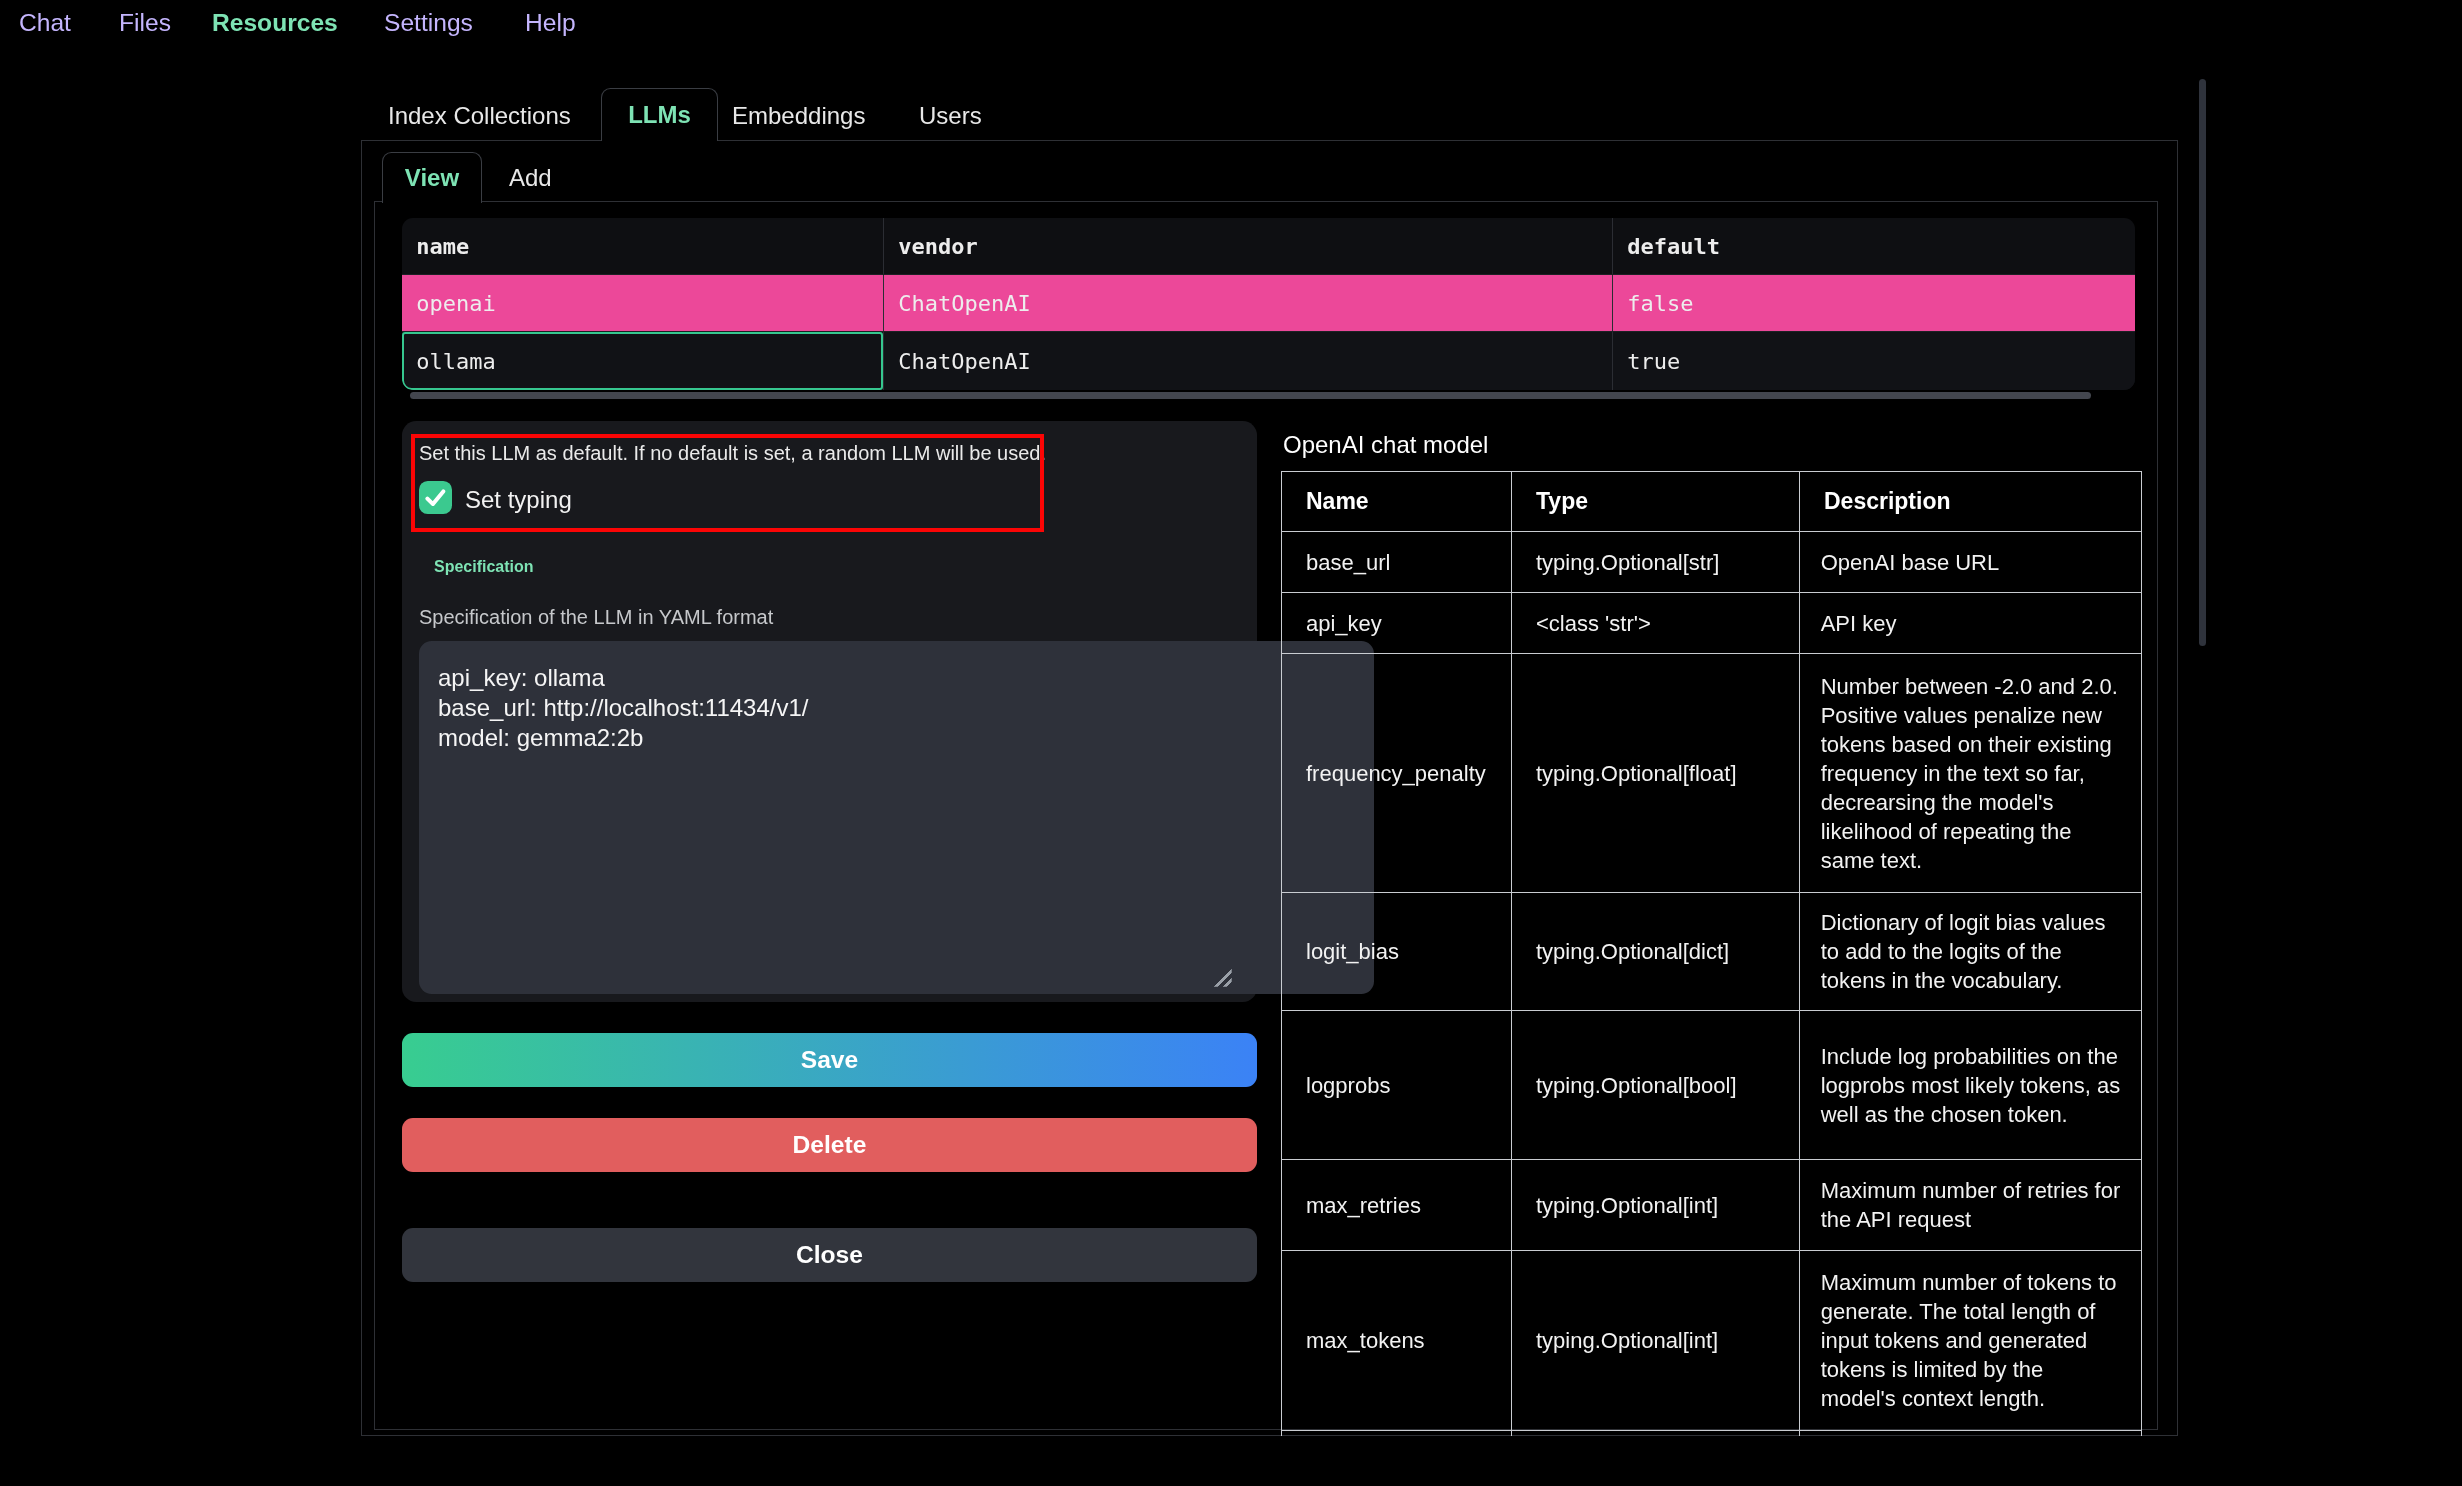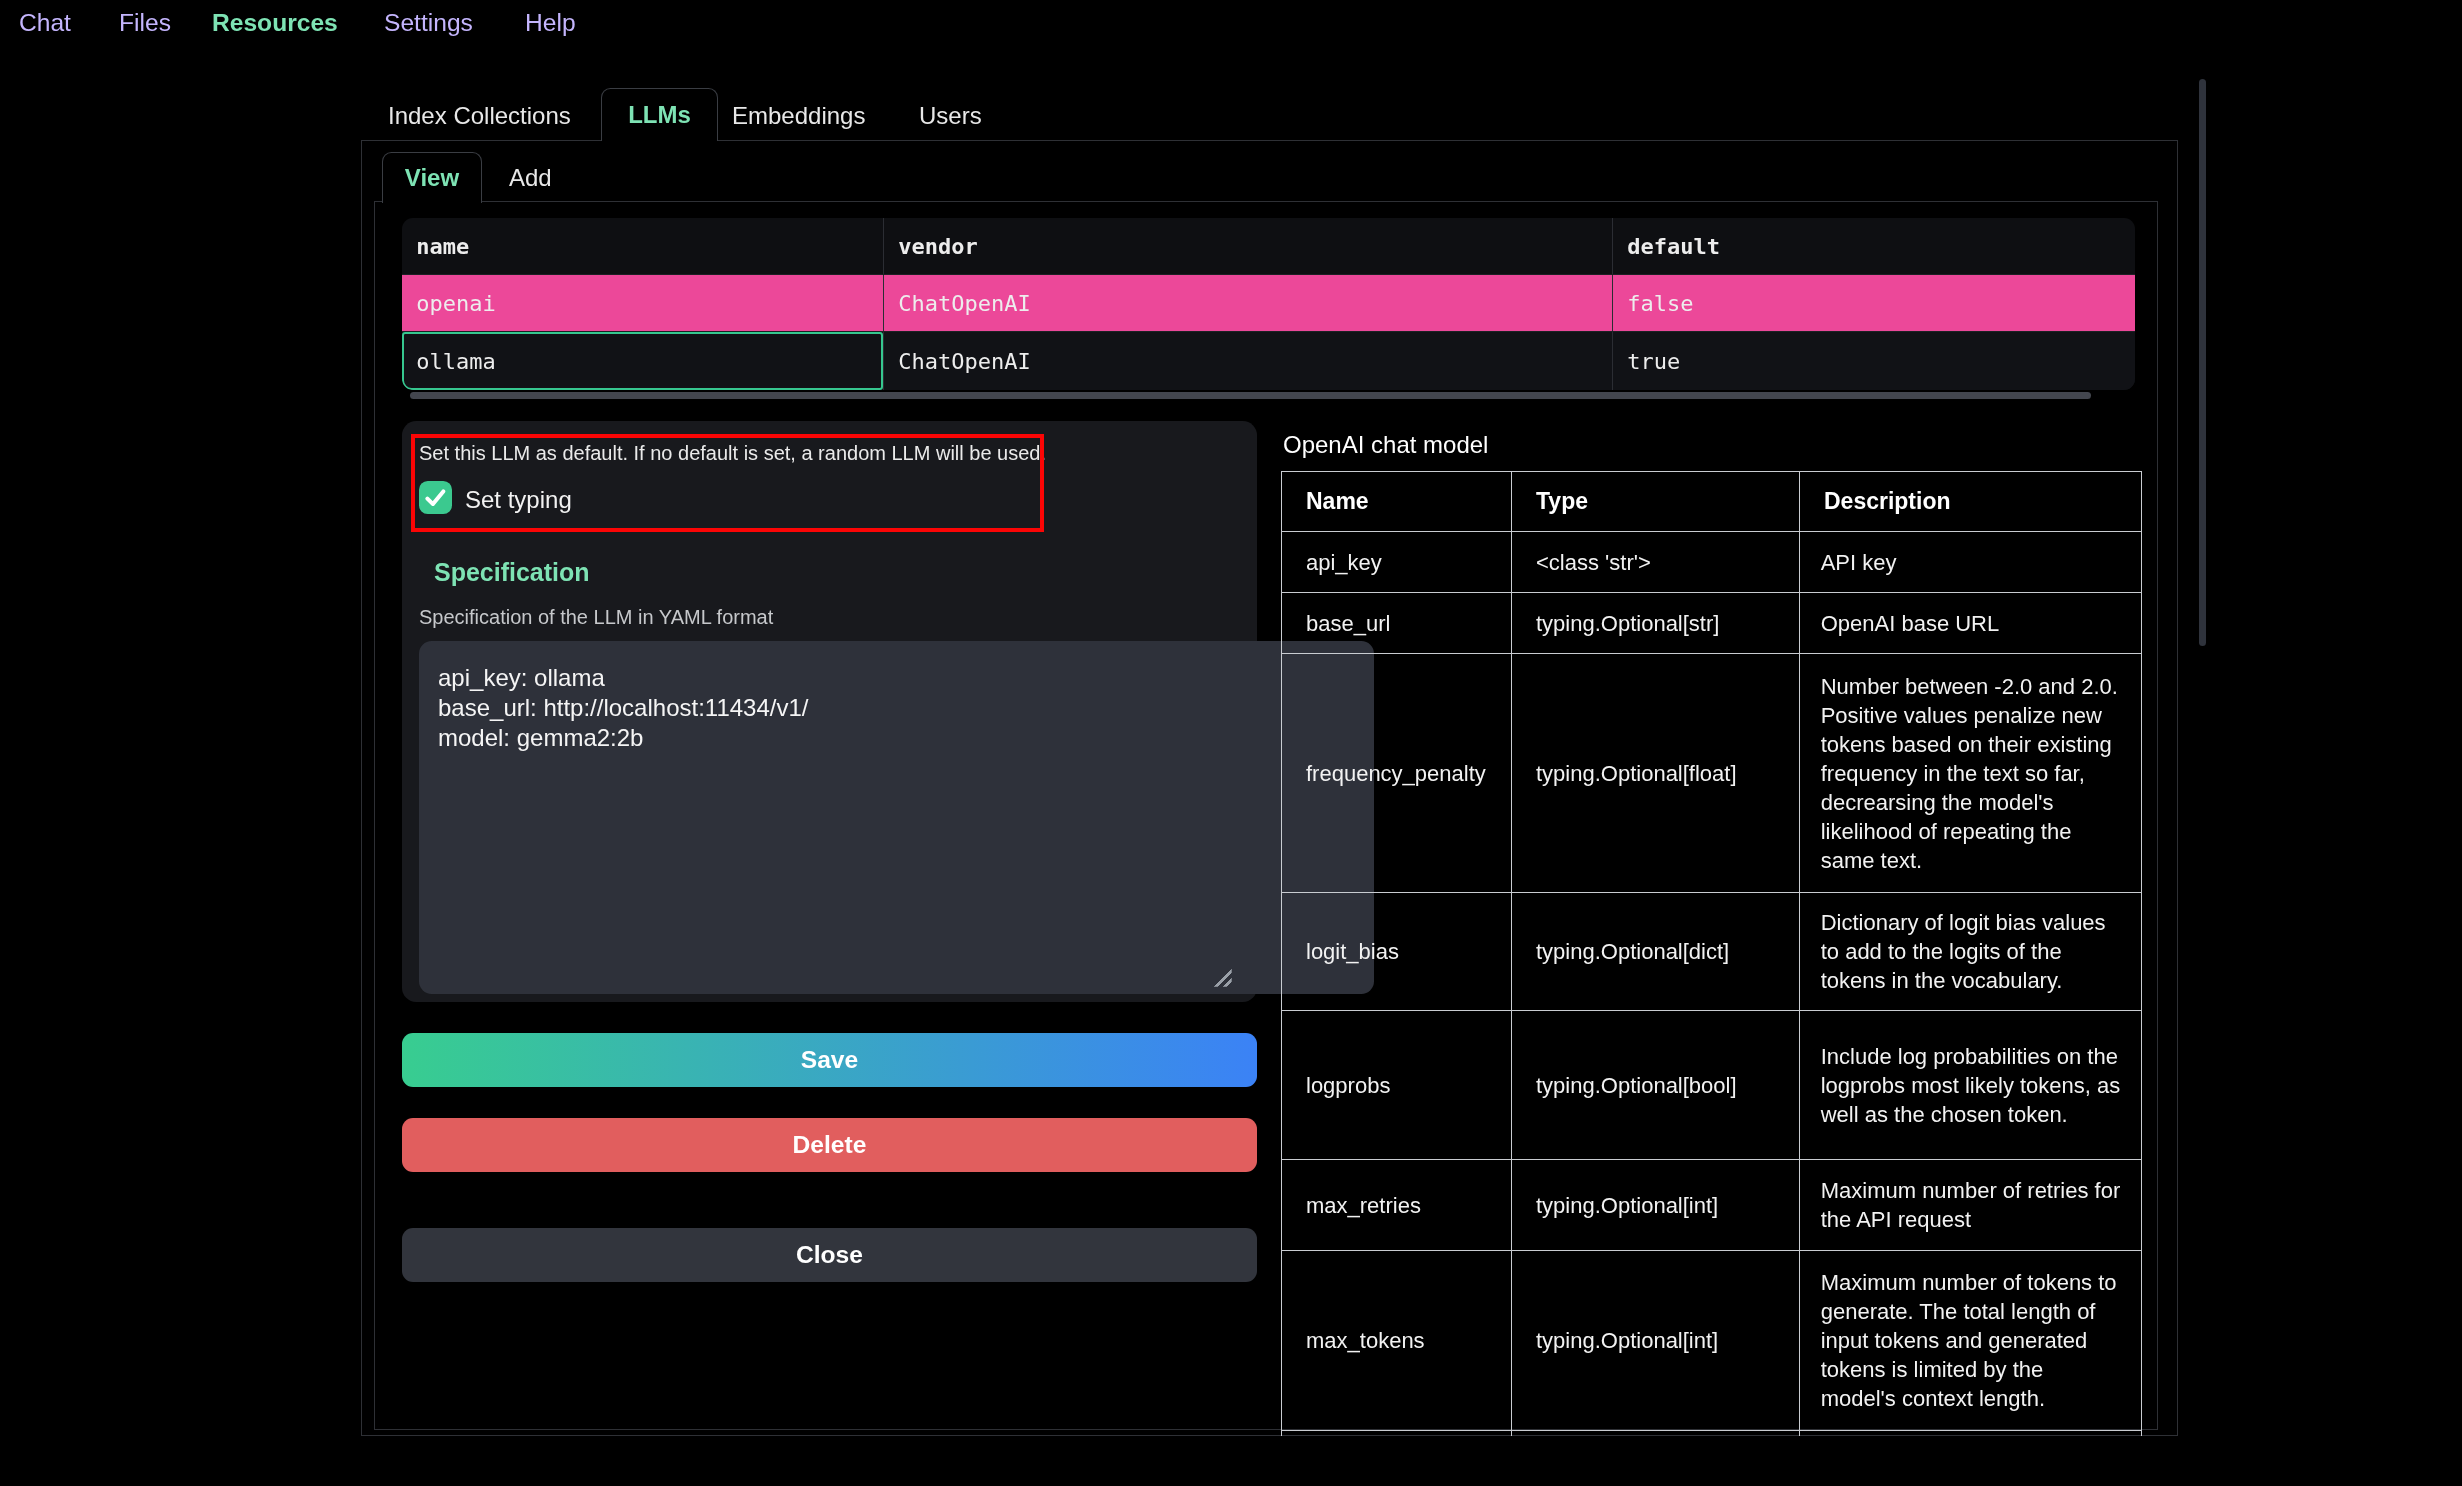--- a/index.html
+++ b/index.html
@@ -61,21 +61,21 @@
   
   #detail-card{position:absolute;left:402px;top:421px;width:855px;height:581px;
                background:#18191d;border-radius:14.3px;}
   #annotation-box{position:absolute;left:411px;top:434px;width:633px;height:98px;
                   border:4.8px solid #fb0505;box-sizing:border-box;z-index:6;pointer-events:none;}
   #default-help{position:absolute;left:419px;top:442px;font-size:20px;color:#eaeaea;white-space:nowrap;}
   #set-default-checkbox{position:absolute;left:419px;top:481px;width:33px;height:33px;
                         border-radius:8.7px;background:#3bc98f;display:flex;align-items:center;
                         justify-content:center;cursor:pointer;}
   #set-default-label{position:absolute;left:465px;top:486px;font-size:24px;color:#f2f2f2;}
-  #spec-heading{position:absolute;left:434px;top:558px;font-size:25px;font-weight:700;color:#7ee3b4;}
+  #spec-heading{position:absolute;left:434px;top:558px;font-size:16px;font-weight:700;color:#7ee3b4;}
   #spec-help{position:absolute;left:419px;top:606px;font-size:20px;color:#c6c8cb;}
   #yaml-textarea{position:absolute;left:419px;top:641px;width:955px;height:353px;
                  background:#2e313a;border:none;border-radius:12.7px;box-sizing:border-box;
                  padding:22px 19px;font-family:"Liberation Sans",sans-serif;font-size:24px;
                  line-height:30px;color:#f5f5f5;resize:none;outline:none;}
   #resize-handle{position:absolute;left:1211px;top:966px;width:20.7px;height:20.7px;
                  background:repeating-linear-gradient(-45deg,transparent 0 4px,#9aa0a8 4px 6.4px);
                  clip-path:polygon(100% 0,100% 100%,0 100%);cursor:nwse-resize;}
 
   
@@ -180,28 +180,28 @@
       </colgroup>
     <thead>
         <tr>
           <th>Name</th>
           <th>Type</th>
           <th>Description</th>
         </tr>
       </thead>
     <tbody>
         <tr style="height: 61px;">
+          <td>base_url</td>
+          <td>typing.Optional[str]</td>
+          <td>OpenAI base URL</td>
+        </tr>
+        <tr style="height: 61px;">
           <td>api_key</td>
           <td>&lt;class 'str'&gt;</td>
           <td>API key</td>
-        </tr>
-        <tr style="height: 61px;">
-          <td>base_url</td>
-          <td>typing.Optional[str]</td>
-          <td>OpenAI base URL</td>
         </tr>
         <tr style="height: 239px;">
           <td>frequency_penalty</td>
           <td>typing.Optional[float]</td>
           <td>Number between -2.0 and 2.0. Positive values penalize new tokens based on their existing frequency in the text so far, decrearsing the model's likelihood of repeating the same text.</td>
         </tr>
         <tr style="height: 118px;">
           <td>logit_bias</td>
           <td>typing.Optional[dict]</td>
           <td>Dictionary of logit bias values to add to the logits of the tokens in the vocabulary.</td>

